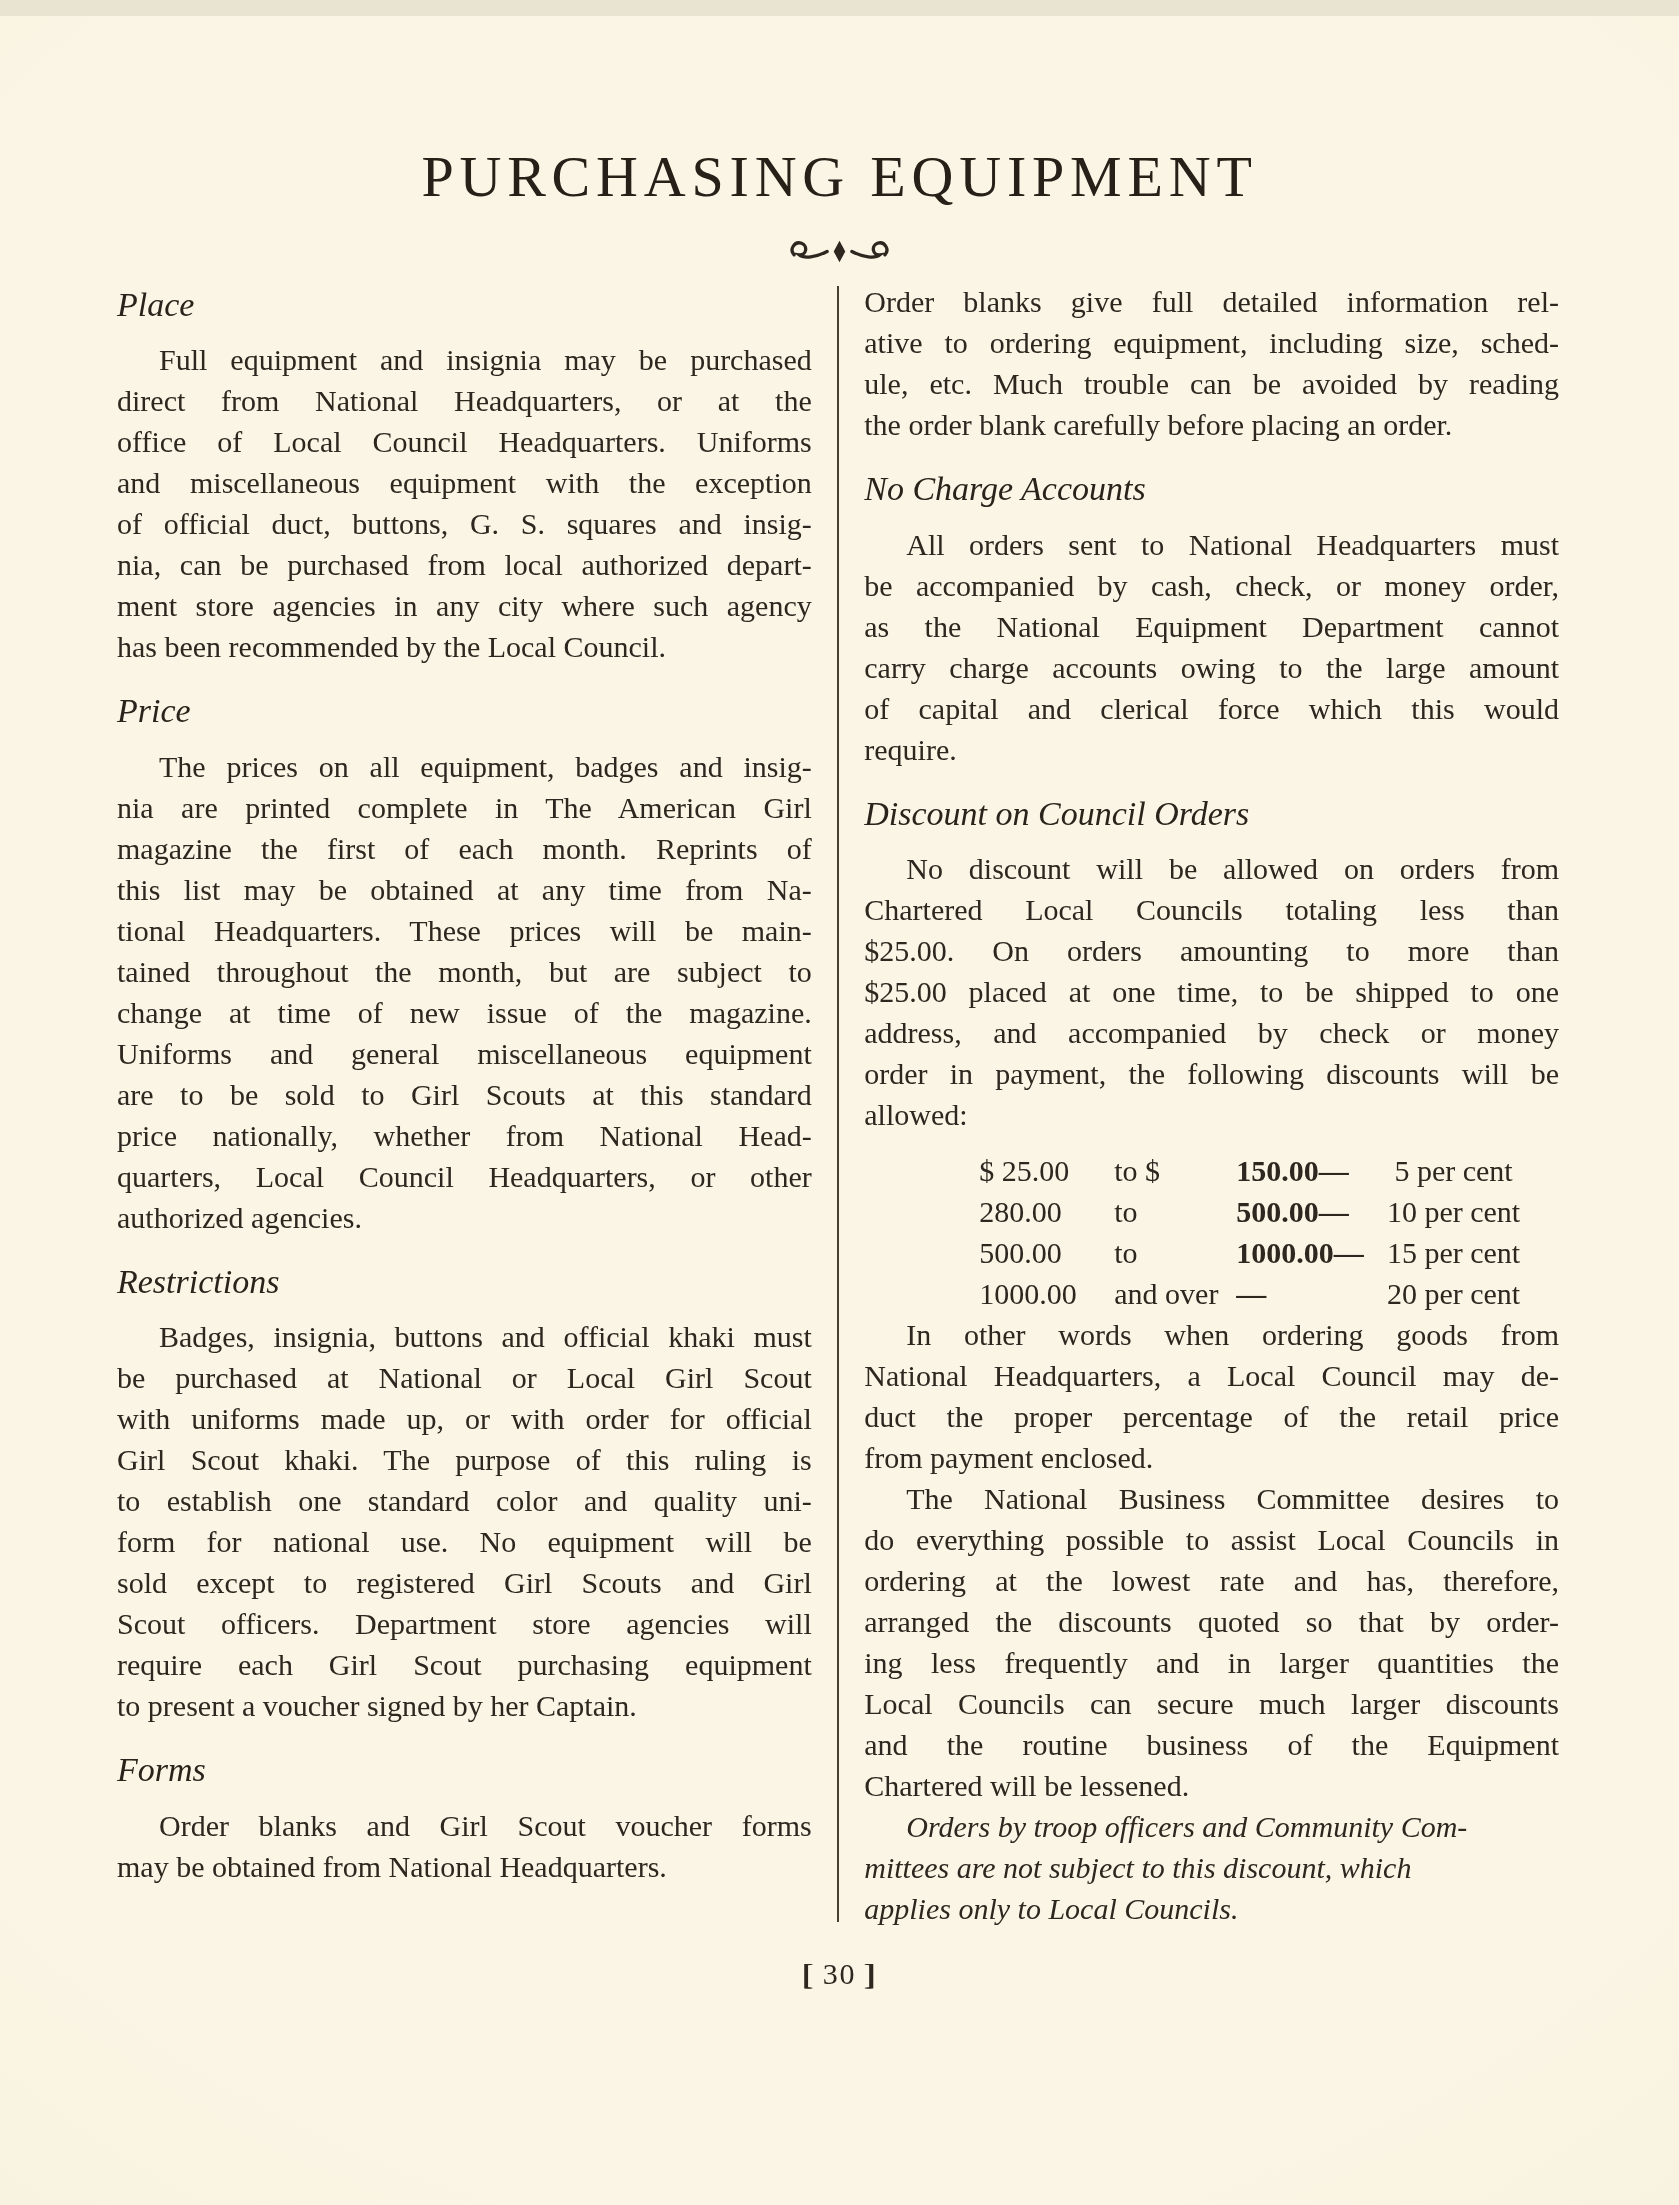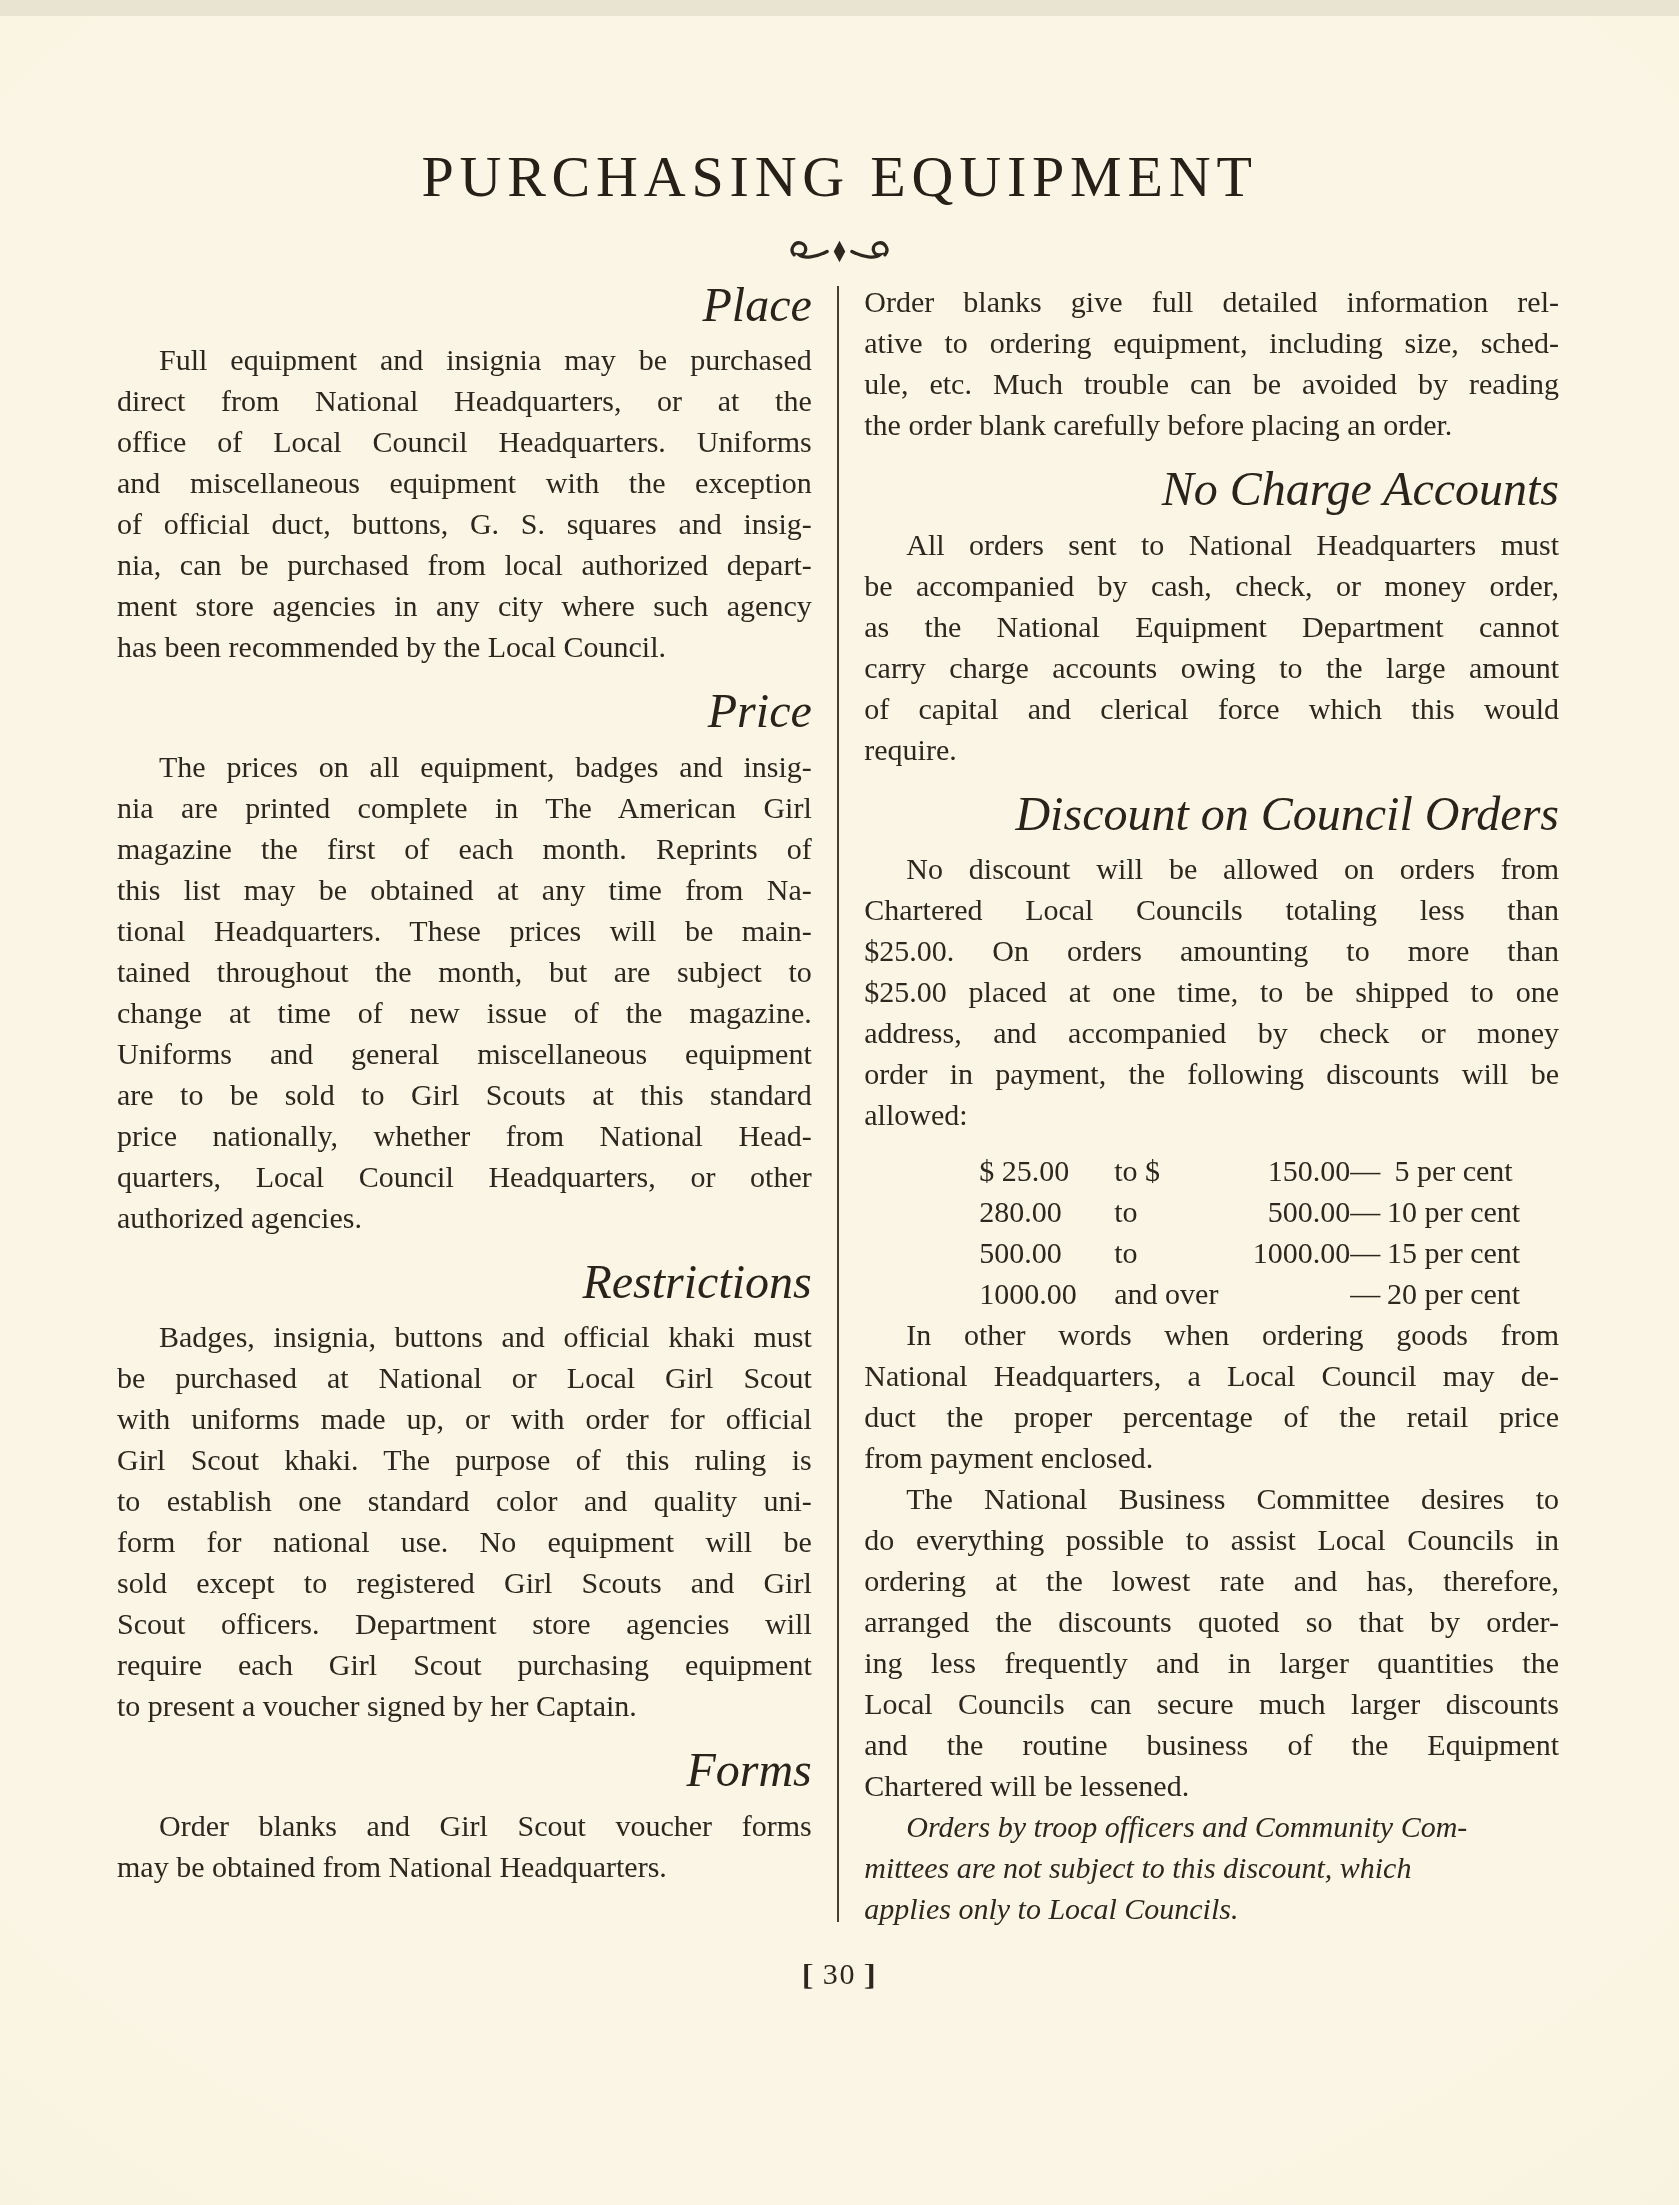--- a/index.html
+++ b/index.html
@@ -26,41 +26,41 @@
     padding:0 120px 0 117px;
   }
   .col{width:695px;font-size:30px;line-height:41px;}
   .divider{
     width:2.5px;align-self:stretch;
     margin:5px 25px 6.7px 25px;
     background:#46402f;
   }
   .sect-h{
     font-style:italic;font-weight:normal;
-    text-align:right;
-    font-size:48px;line-height:43px;
+    text-align:left;
+    font-size:34px;line-height:43px;
     margin:22px 0 13.4px 0;
     color:#29231b;
   }
   .sect-h.first-h{margin-top:1.7px;}
   .para{margin:0;}
   .line{text-align:justify;text-align-last:justify;}
   .line.last{text-align-last:left;}
   .line.first{text-indent:42px;}
   .para.italic{font-style:italic;}
   .para.italic .line{text-align-last:left;}
   .discount-table{
     display:grid;
     grid-template-columns:125px 132px 144px auto;
     margin:15px 0 0 115px;
     white-space:pre;
   }
   .tc1{text-align:left;}
   .tc2{text-align:left;padding-left:10px;}
-  .tc3{text-align:right;}
+  .tc3{font-weight:bold;}
   .tc4{text-align:left;padding-left:6.7px;}
   .pageno{
     margin-top:28px;
     text-align:center;
     font-size:30px;letter-spacing:1.7px;
     color:#2d2720;
   }
   .pgbracket{text-shadow:1.7px 0 0 currentColor;}
   .pgbracket.rb{text-shadow:-1.7px 0 0 currentColor;}
   .scan-edge{

